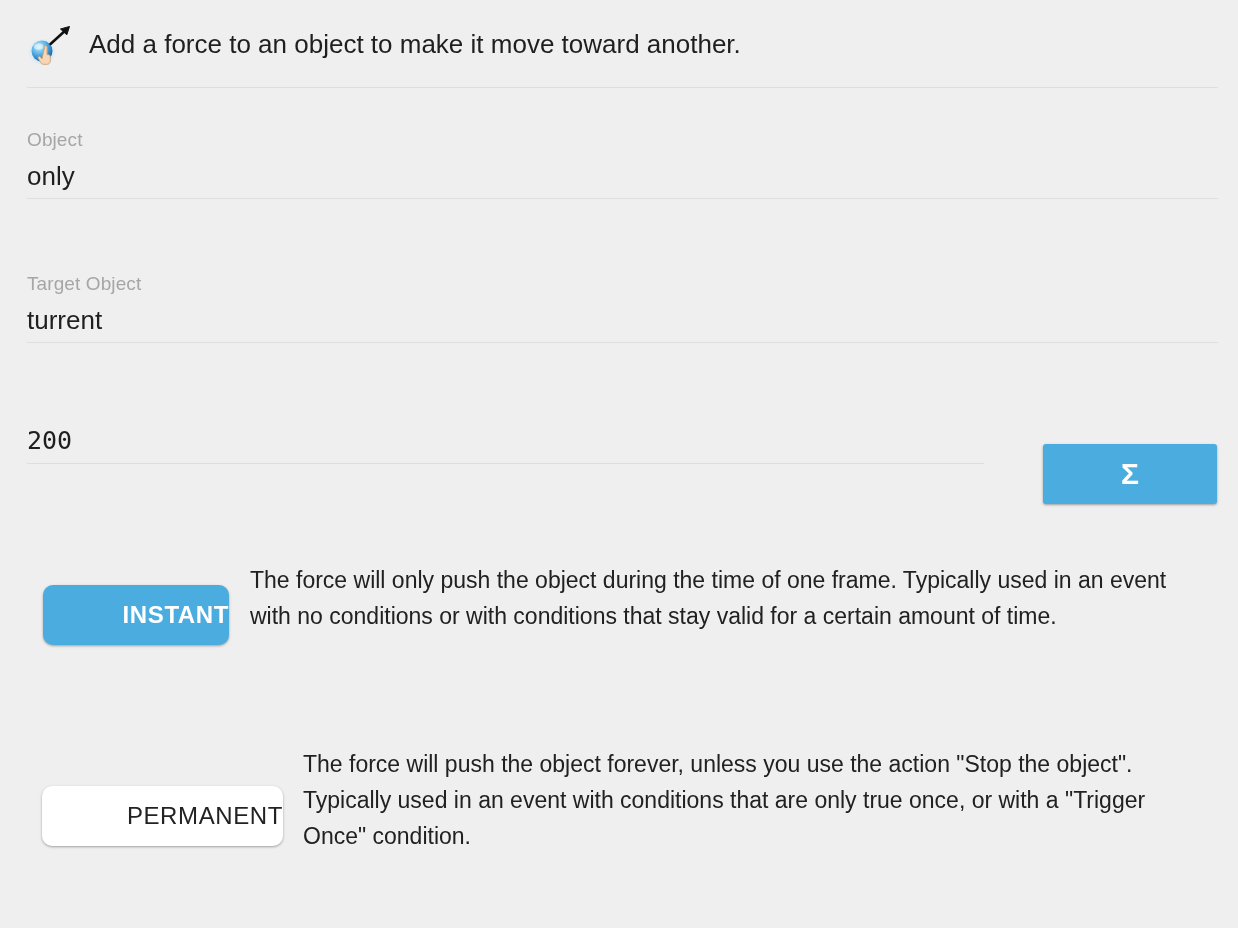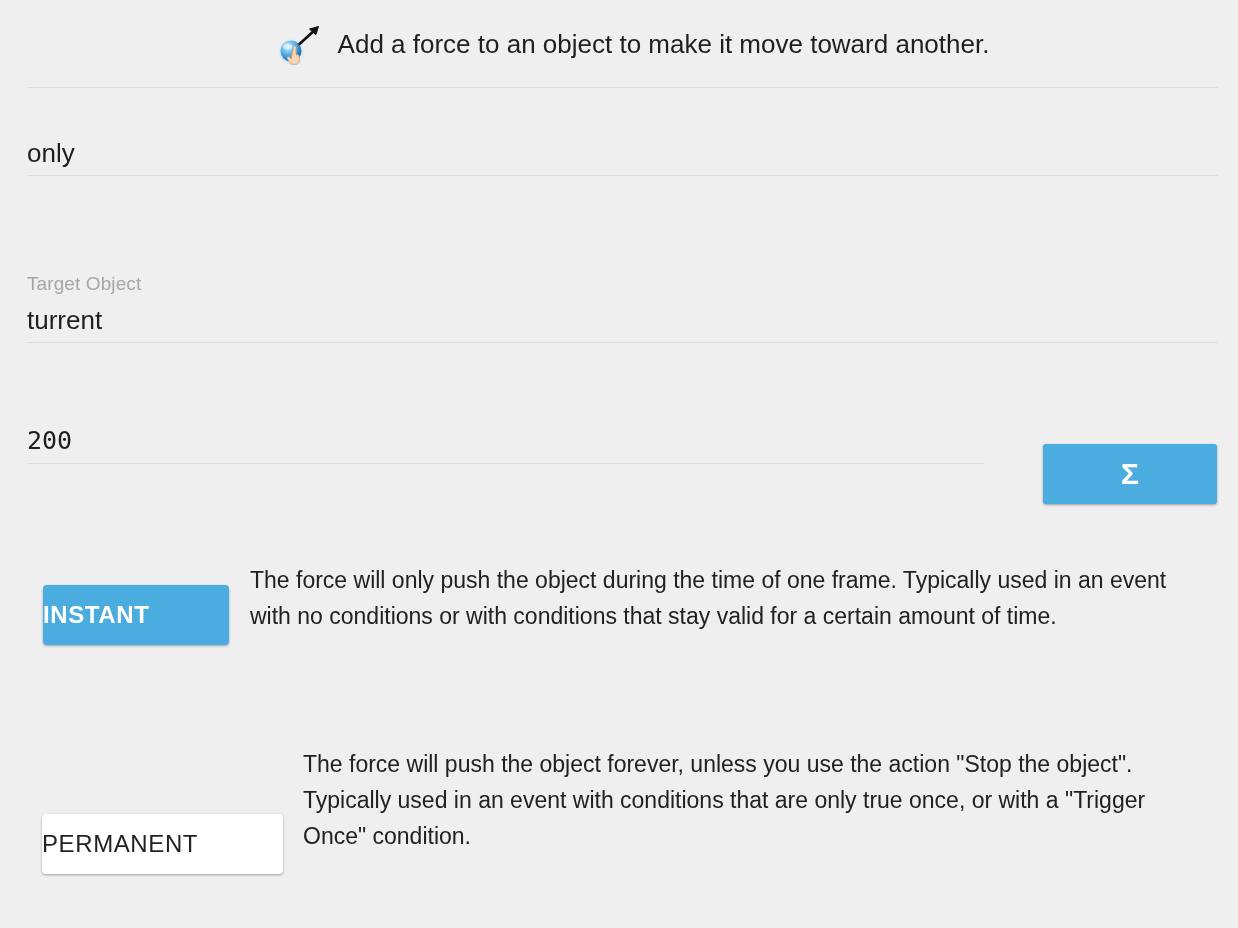--- a/index.html
+++ b/index.html
@@ -26,21 +26,20 @@
   .header {
     position: absolute;
     left: 0;
     top: 0;
     width: 1238px;
     height: 87px;
     display: flex;
     align-items: center;
     padding-left: 27px;
     box-sizing: border-box;
-    justify-content: center;
   }
   .action-icon {
     position: relative;
     width: 46px;
     height: 44px;
     flex: 0 0 auto;
     margin-top: 2px;
   }
   .action-icon svg { display: block; }
   .header-title {
@@ -123,25 +122,25 @@
     width: 1238px;
     display: flex;
     align-items: flex-start;
   }
   #mode-instant { top: 562px; }
   #mode-permanent { top: 746px; }
 
   .mode-button {
     flex: 0 0 auto;
     border: none;
-    border-radius: 4px;
+    border-radius: 10px;
     font-family: "Liberation Sans", sans-serif;
     cursor: pointer;
     box-shadow: 0 1px 3px rgba(0,0,0,0.22), 0 1px 2px rgba(0,0,0,0.13);
-    text-align: left;
+    text-align: right;
     padding: 0;
   }
   .mode-button.primary {
     background: #4BACE0;
     color: #ffffff;
     font-weight: bold;
     letter-spacing: 0.6px;
   }
   .mode-button.secondary {
     background: #ffffff;
@@ -153,21 +152,21 @@
   #instant-button {
     margin-left: 43px;
     margin-top: 23px;
     width: 186px;
     height: 60px;
     font-size: 24px;
     line-height: 60px;
   }
   #permanent-button {
     margin-left: 42px;
-    margin-top: 68px;
+    margin-top: 40px;
     width: 241px;
     height: 60px;
     font-size: 24px;
     line-height: 60px;
   }
 
   .mode-desc {
     font-size: 23px;
     color: #212121;
     line-height: 36px;
@@ -215,20 +214,21 @@
           <polygon points="42.5,3.5 33.5,6 39.8,11.8"></polygon>
         </g>
       </svg>
     </span>
     <span class="header-title">Add a force to an object to make it move toward another.</span>
   </div>
 
   <div class="divider divider-top"></div>
 
   <div class="field" id="field-object">
+    <div class="field-label">Object</div>
     <div class="field-value">only</div>
     <div class="field-underline"></div>
   </div>
 
   <div class="field" id="field-target">
     <div class="field-label">Target Object</div>
     <div class="field-value">turrent</div>
     <div class="field-underline"></div>
   </div>
 

